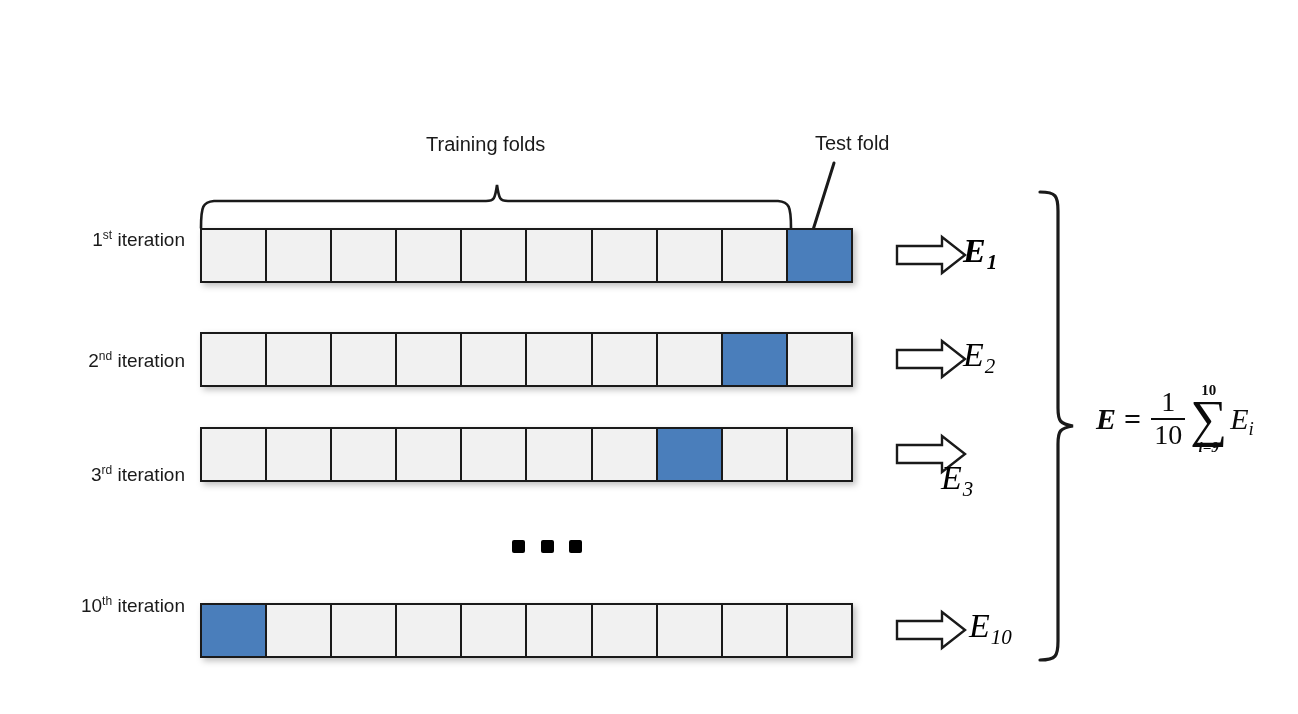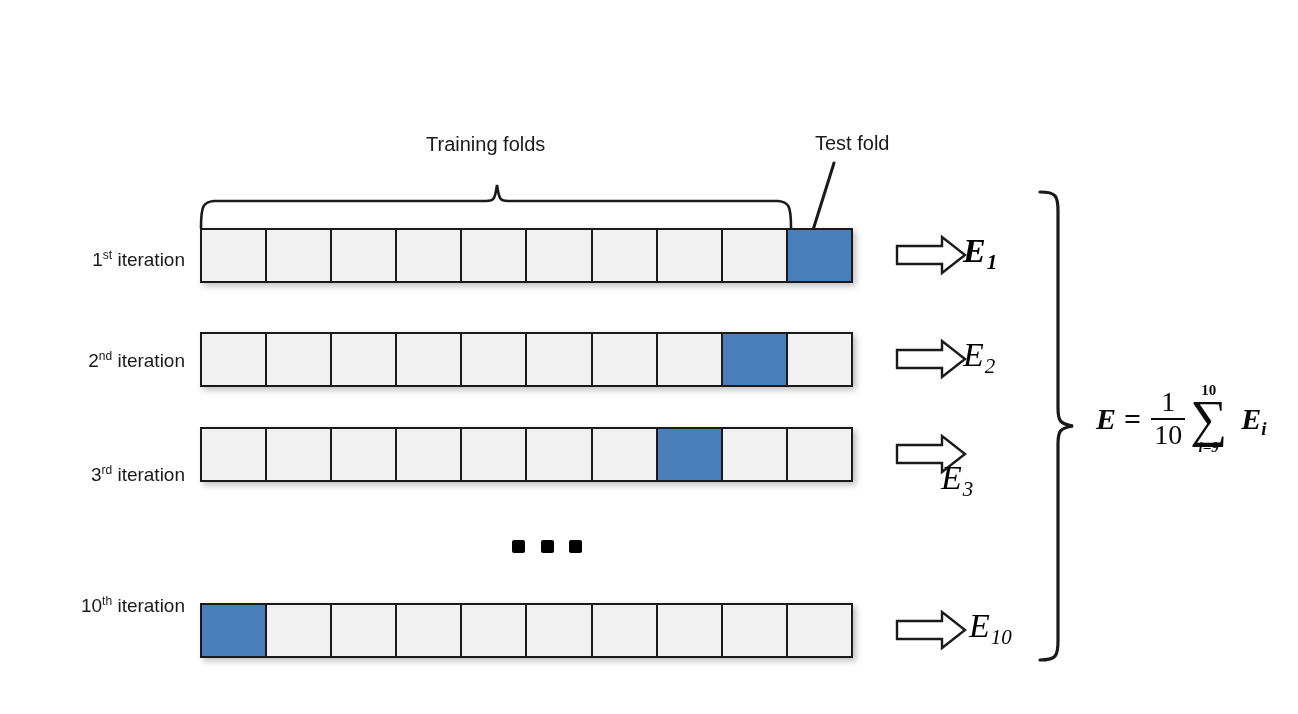--- a/index.html
+++ b/index.html
@@ -178,22 +178,22 @@
     font-weight: 700;
   }
   .sigma-group .lim.lower { font-style: italic; }
   .sigma-group .sigma {
     font-size: 52px;
     line-height: .80;
     font-weight: 500;
   }
   .formula .term {
     font-style: italic;
-    font-weight: 700;
-    margin-left: 11px;
+    font-weight: 400;
+    margin-left: 0;
   }
   .formula .term sub {
     font-size: 19px;
     vertical-align: baseline;
     position: relative;
     top: 6px;
   }
 </style>
 </head>
 <body>
@@ -210,21 +210,21 @@
              C 499,199 500,201 508,201 L 778,201 C 789,202 791,206 791,228"></path>
 
     <path fill="none" stroke="#1A1A1A" stroke-width="3" stroke-linecap="round" d="M 834,163 L 813,230"></path>
 
     <path fill="none" stroke="#1A1A1A" stroke-width="3.2" stroke-linecap="round" d="M 1040,192 C 1056,192 1058,196 1058,211 L 1058,408
              C 1058,421 1060,424 1073,426
              C 1060,428 1058,431 1058,444 L 1058,641
              C 1058,656 1056,660 1040,660"></path>
   </svg>
 
-  <div class="iter-label" style="top:249px;text-align:right;"><span>1</span><sup>st</sup><span> iteration</span></div>
+  <div class="iter-label" style="top:229px;text-align:right;"><span>1</span><sup>st</sup><span> iteration</span></div>
   <div class="fold-row" style="top:228px;">
     <div class="fold-cell"></div>
     <div class="fold-cell"></div>
     <div class="fold-cell"></div>
     <div class="fold-cell"></div>
     <div class="fold-cell"></div>
     <div class="fold-cell"></div>
     <div class="fold-cell"></div>
     <div class="fold-cell"></div>
     <div class="fold-cell"></div>

